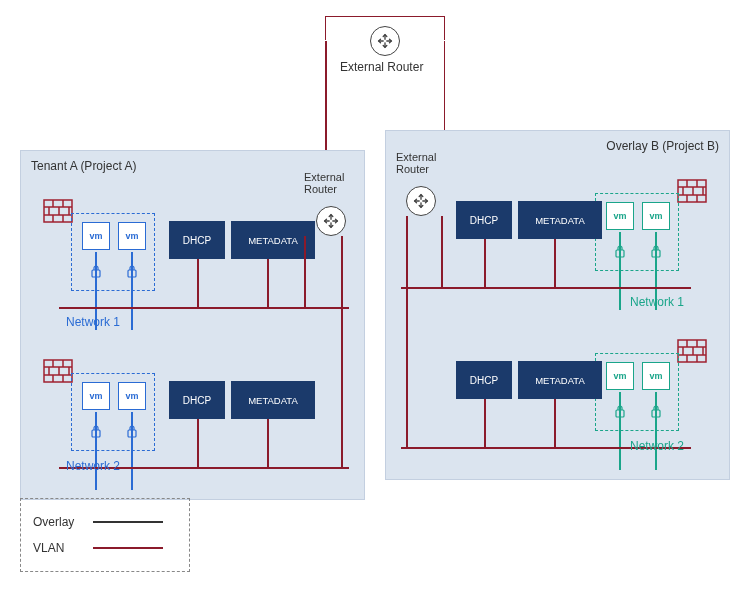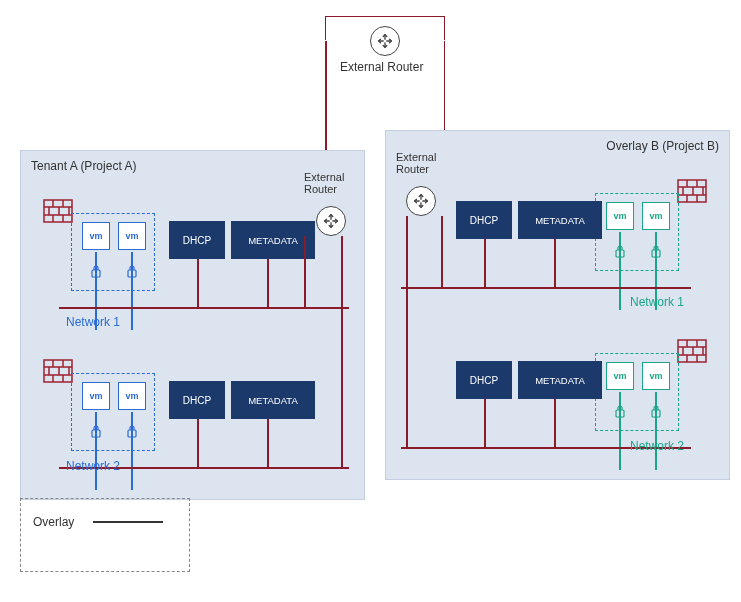--- a/index.html
+++ b/index.html
@@ -371,15 +371,19 @@
     <div class="svcwire m2"></div>
     <div class="bus bus2"></div>
     <div class="netlabel n2">Network 2</div>
   </div>
 
   <div class="legend">
     <div class="legend-row">
       <span class="legend-label">Overlay</span>
       <span class="legend-line overlay"></span>
     </div>
+    <div class="legend-row">
+      <span class="legend-label">VLAN</span>
+      <span class="legend-line vlan"></span>
+    </div>
   </div>
 
 </div>
 
 </body></html>

